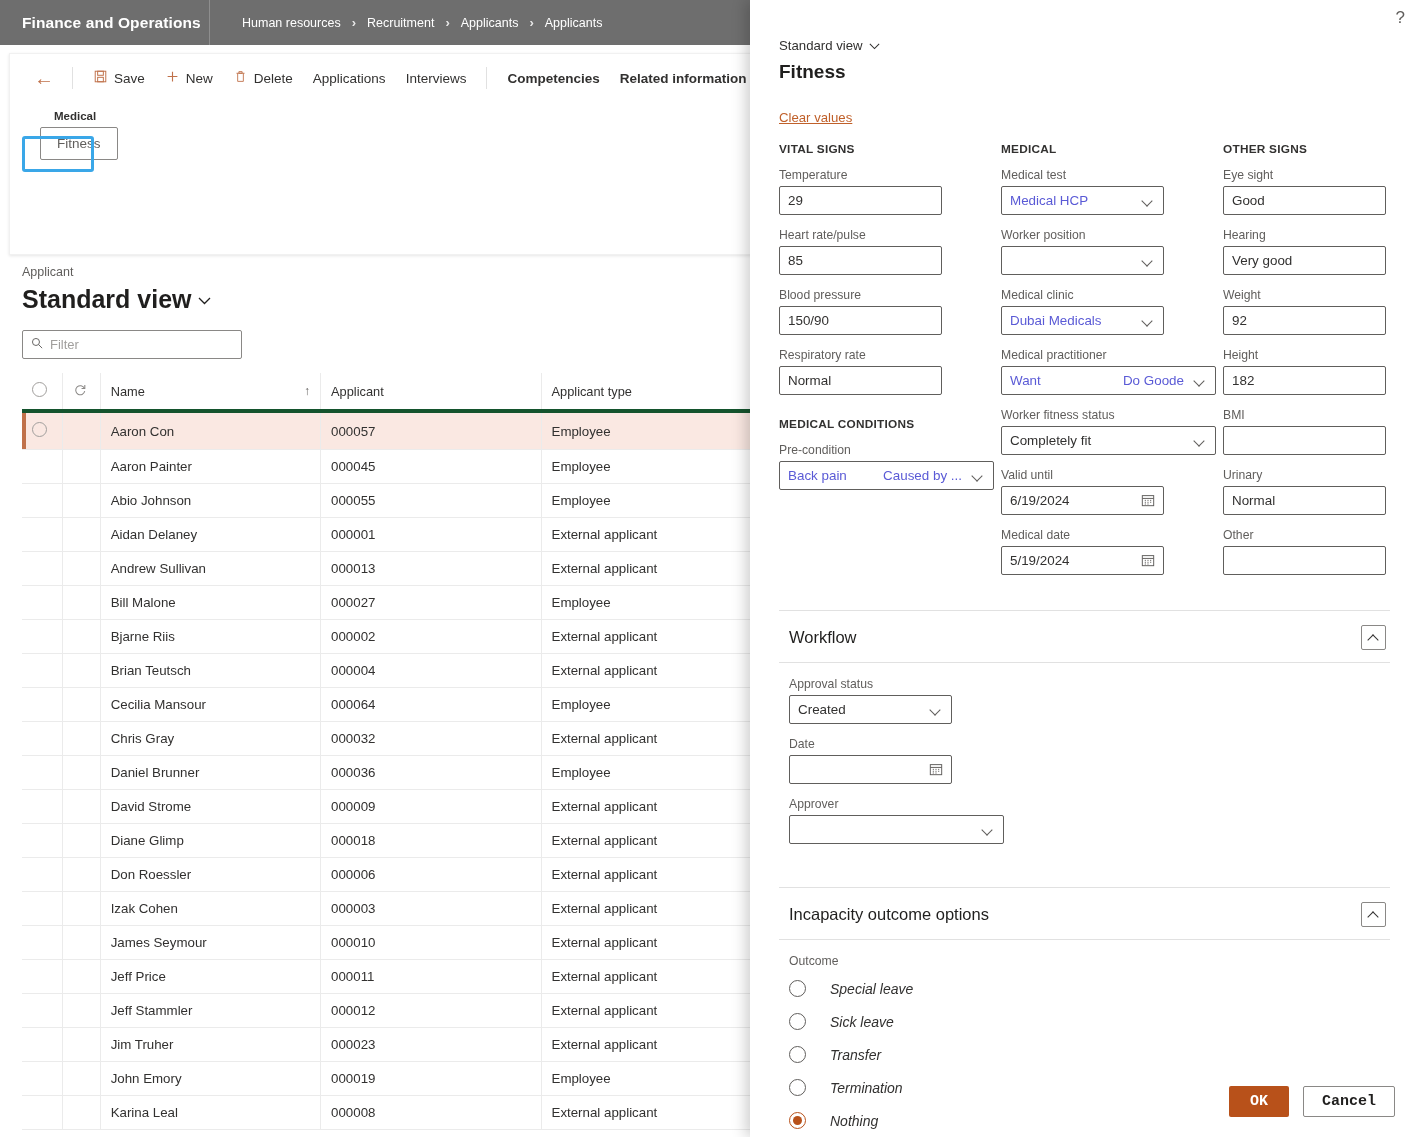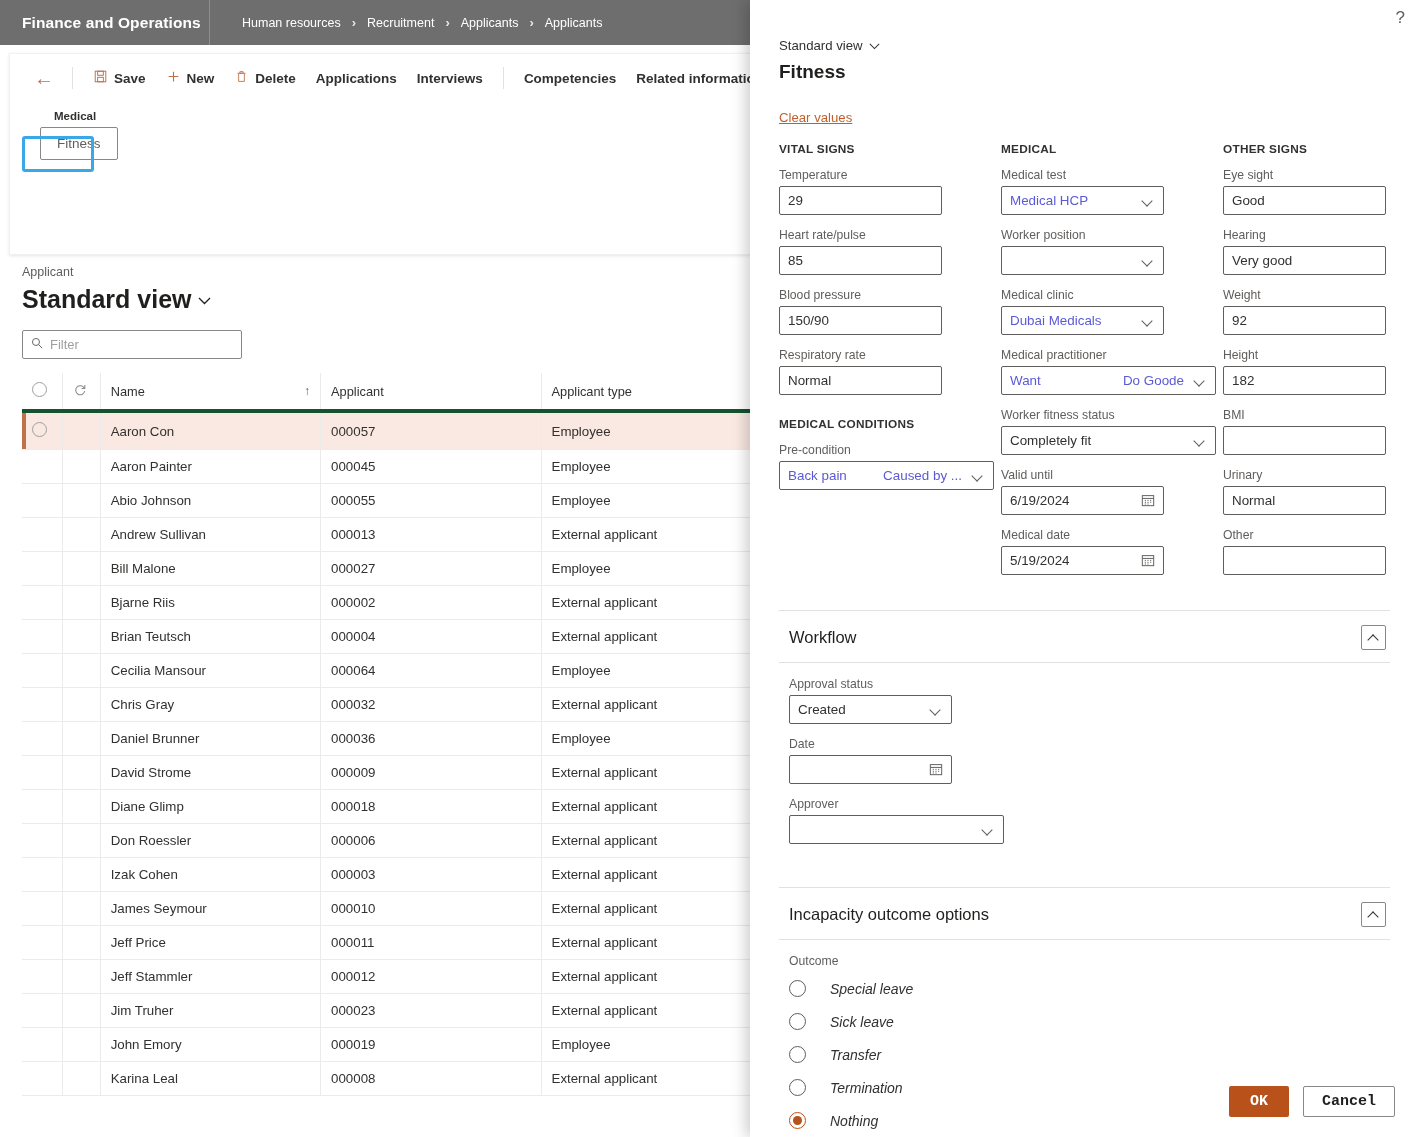--- a/index.html
+++ b/index.html
@@ -30,21 +30,21 @@
   .bc-sep { font-size:13px; color:#e8e8e8; margin:0 9px; font-weight:600; }
 
   .content-card {
     position:absolute; top:53px; left:9px; width:900px; height:202px;
     background:#ffffff; border:1px solid #f1f1f1;
     box-shadow: 0 1px 3px rgba(0,0,0,.10);
   }
   .toolbar { height:48px; display:flex; align-items:center; padding-left:16px; }
   .tb-back { color:#c0714a; font-size:20px; line-height:1; padding:0 8px; }
   .tb-div { width:1px; height:22px; background:#e1e1e1; margin:0 10px; }
-  .tb-btn { display:flex; align-items:center; gap:6px; font-size:13.5px; color:#323130; padding:5px 10px; white-space:nowrap;font-weight:bold; }
+  .tb-btn { display:flex; align-items:center; gap:6px; font-size:13.5px; color:#323130; padding:5px 10px; white-space:nowrap; }
   .tb-btn .gl { color:#c0714a; font-size:14px; display:inline-block; width:15px; text-align:center; }
   .tb-btn.bold { font-weight:bold; }
   .tb-tab-sel { position:relative; }
   .tb-tab-sel::after {
     content:""; position:absolute; left:10px; right:2px; bottom:-8px; height:3px; background:#c0714a;
   }
 
   .medical-group { padding:8px 0 0 30px; }
   .medical-label { font-size:11.5px; font-weight:bold; color:#323130; margin-bottom:5px; margin-left:14px; }
   .fitness-btn {
@@ -290,20 +290,27 @@
             <tr>
               <td class="col-chk"></td>
               <td class="col-ref"></td>
               <td class="col-name cell-name">Abio Johnson</td>
               <td class="col-app">000055</td>
               <td class="col-type">Employee</td>
             </tr>
             <tr>
               <td class="col-chk"></td>
               <td class="col-ref"></td>
+              <td class="col-name cell-name">Aidan Delaney</td>
+              <td class="col-app">000001</td>
+              <td class="col-type">External applicant</td>
+            </tr>
+            <tr>
+              <td class="col-chk"></td>
+              <td class="col-ref"></td>
               <td class="col-name cell-name">Andrew Sullivan</td>
               <td class="col-app">000013</td>
               <td class="col-type">External applicant</td>
             </tr>
             <tr>
               <td class="col-chk"></td>
               <td class="col-ref"></td>
               <td class="col-name cell-name">Bill Malone</td>
               <td class="col-app">000027</td>
               <td class="col-type">Employee</td>

